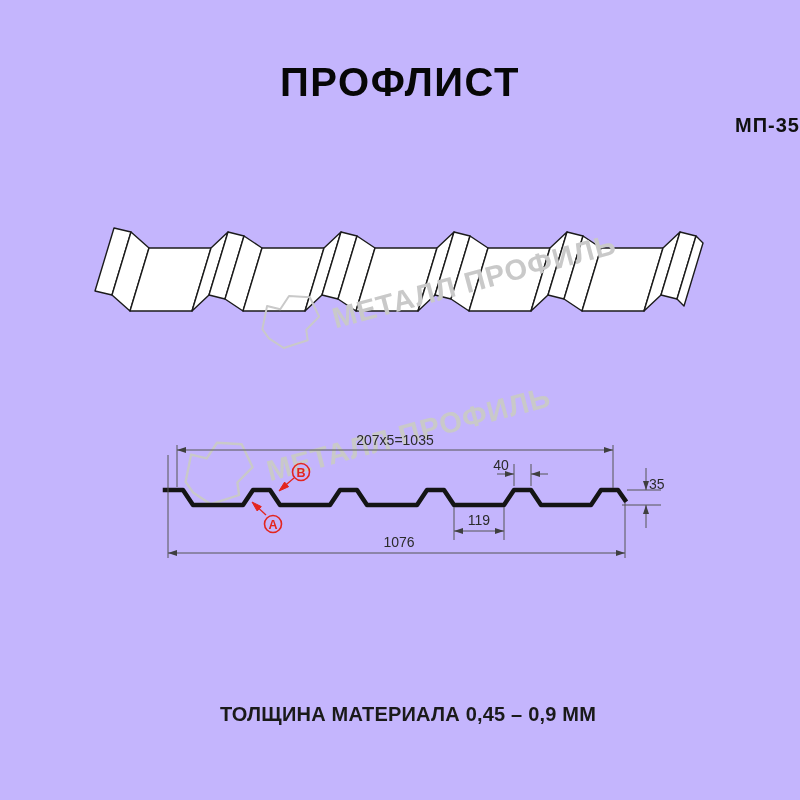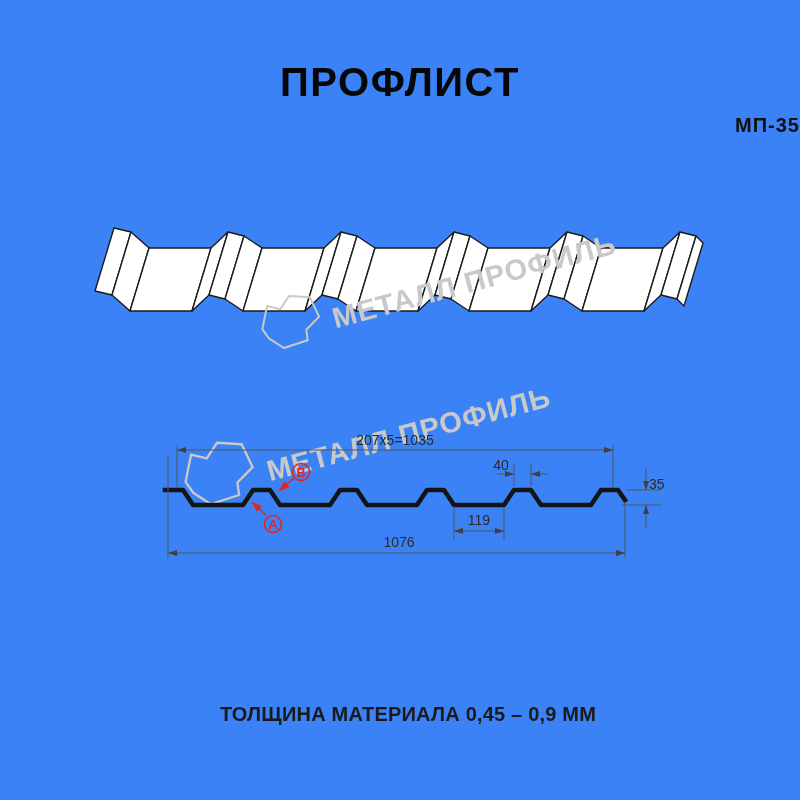--- a/index.html
+++ b/index.html
@@ -1,16 +1,16 @@
 <!DOCTYPE html>
 <html><head>
 <meta charset="utf-8">
 <style>
   html,body{margin:0;padding:0;background:#ffffff;}
-  .page{position:relative;width:800px;height:800px;background:#3b82f6;overflow:hidden;
+  .page{position:relative;width:800px;height:800px;background:#c4b5fd;overflow:hidden;
         font-family:"Liberation Sans",sans-serif;}
   .title{position:absolute;top:60px;left:0;right:0;text-align:center;
          font-size:40px;font-weight:800;letter-spacing:1.5px;color:#070707;}
   .subtitle{position:absolute;top:114px;left:0;right:0;text-align:right;
          font-size:20px;font-weight:600;letter-spacing:1px;color:#101010;}
   .footer{position:absolute;top:703px;left:16px;right:0;text-align:center;
          font-size:20px;font-weight:700;letter-spacing:0.2px;color:#1a1a1a;}
   svg.canvas{position:absolute;left:0;top:0;}
   svg text{font-family:"Liberation Sans",sans-serif;}
   #sheet3d polygon{fill:#ffffff;stroke:#1b1b1b;stroke-width:1.4;stroke-linejoin:round;}

